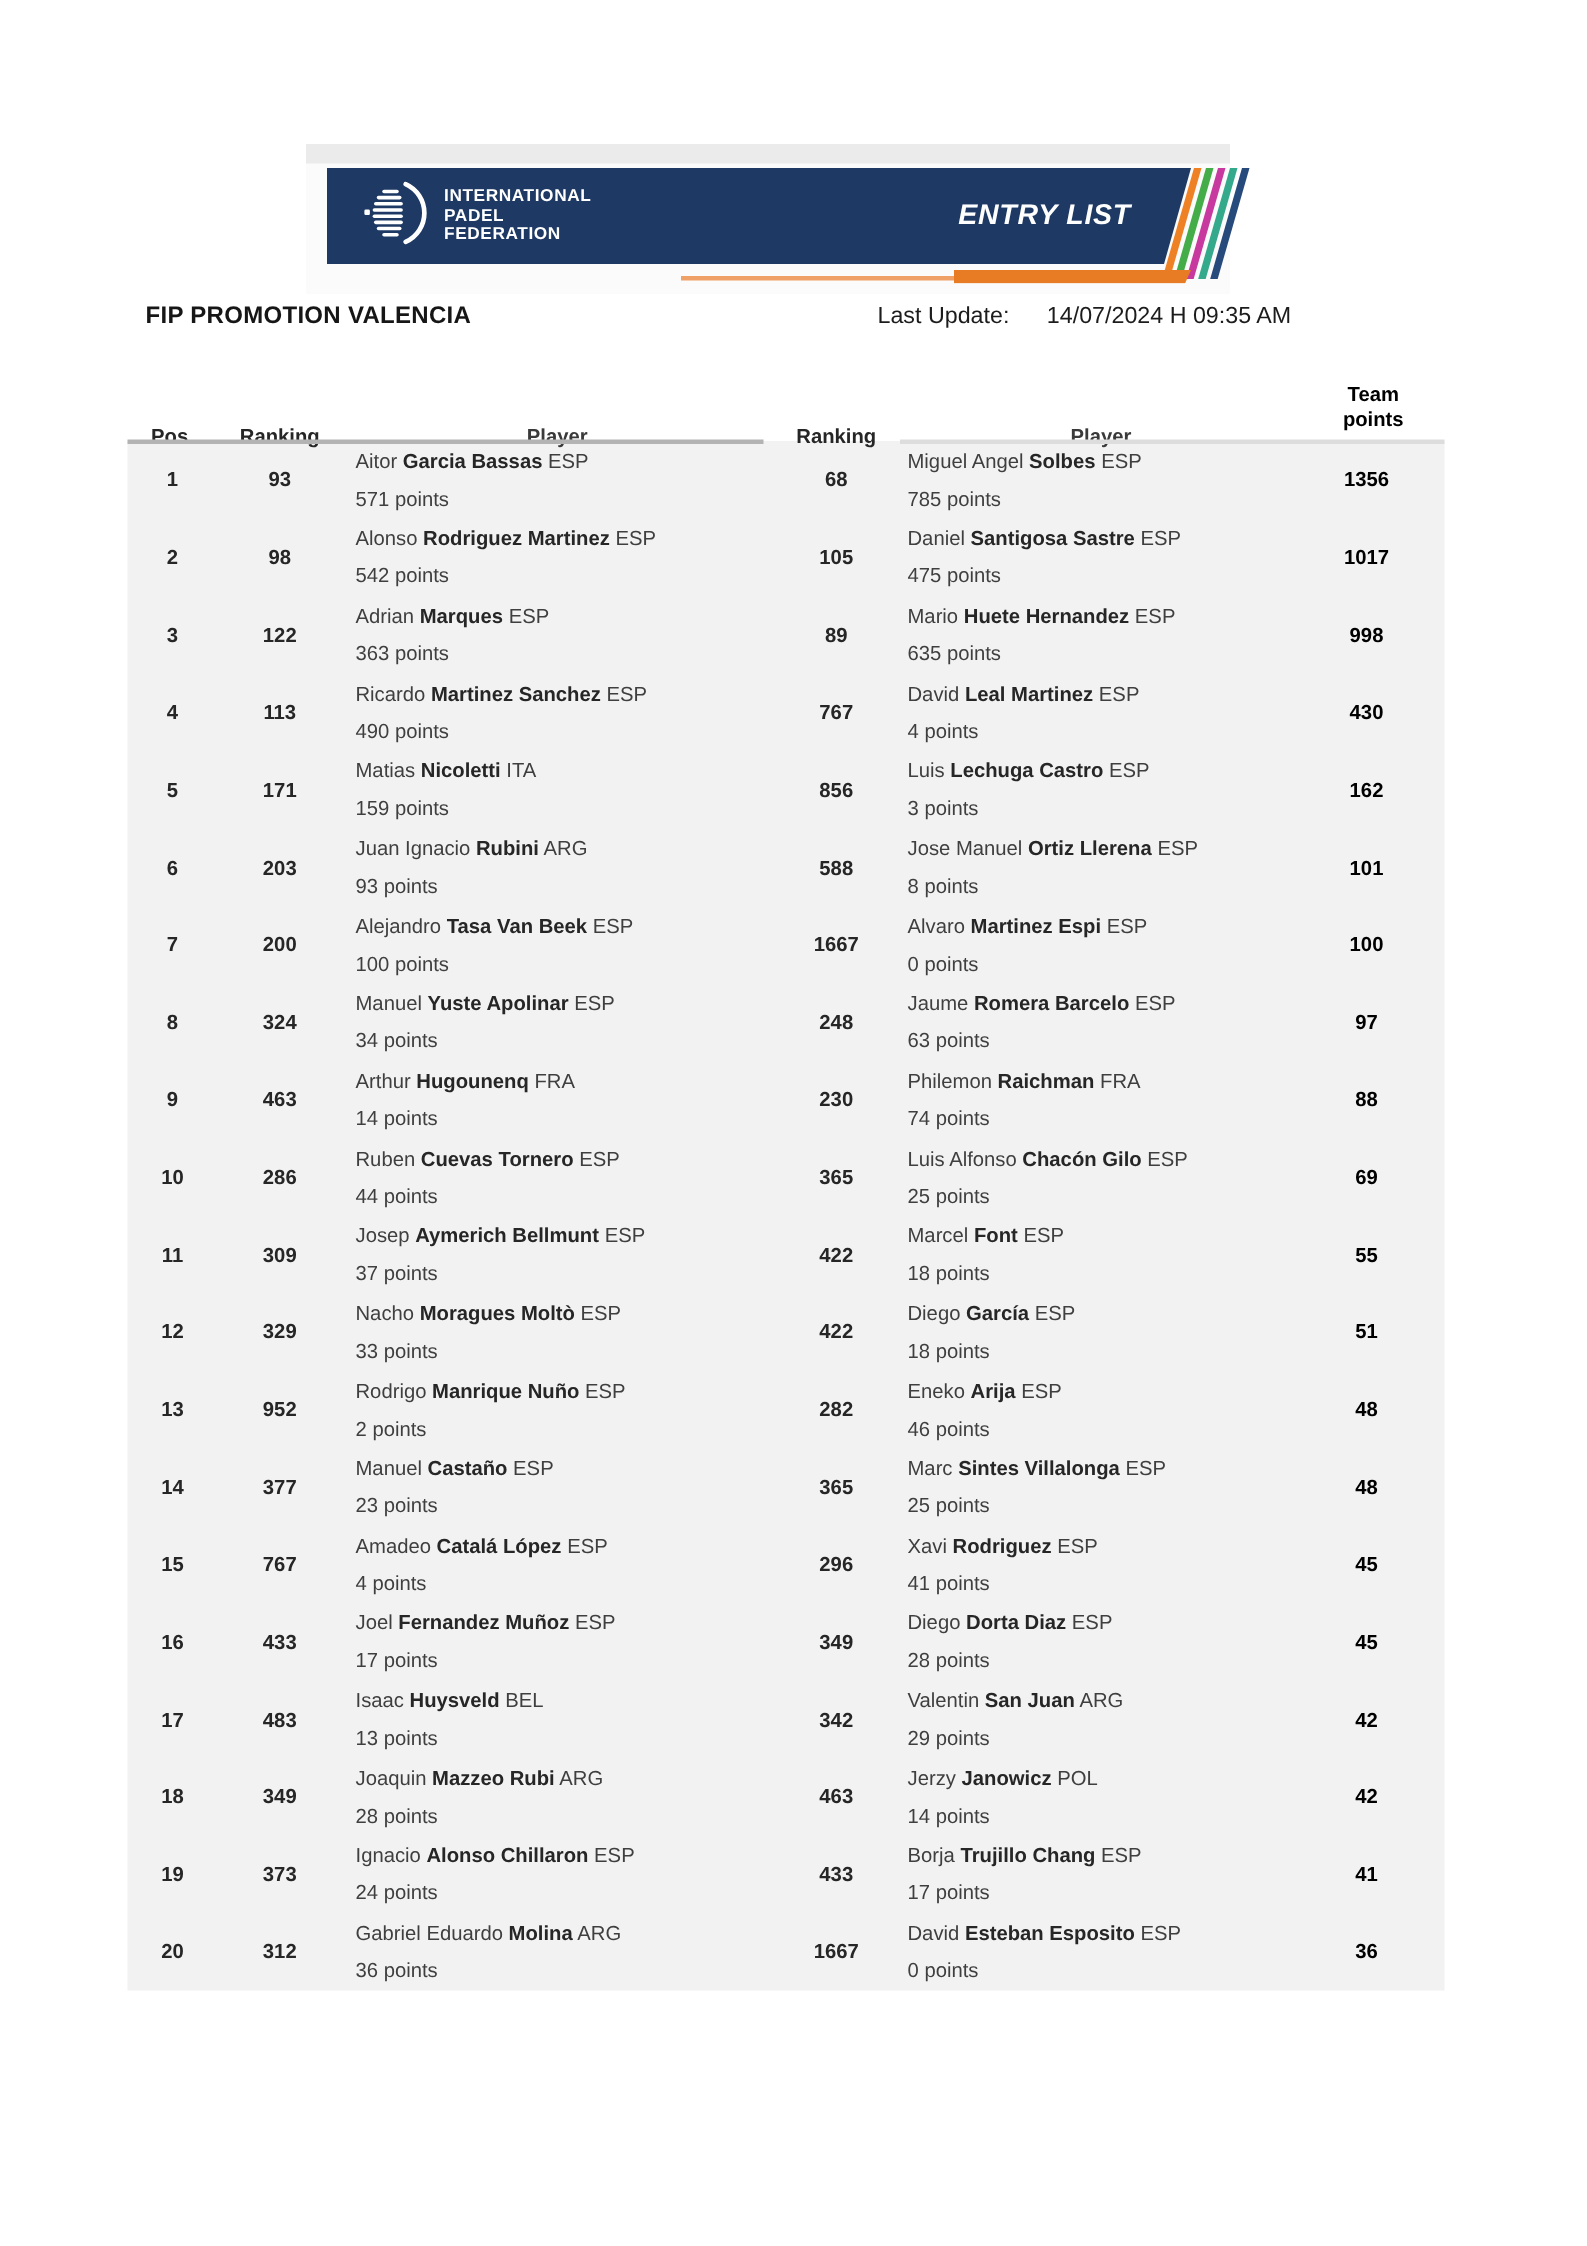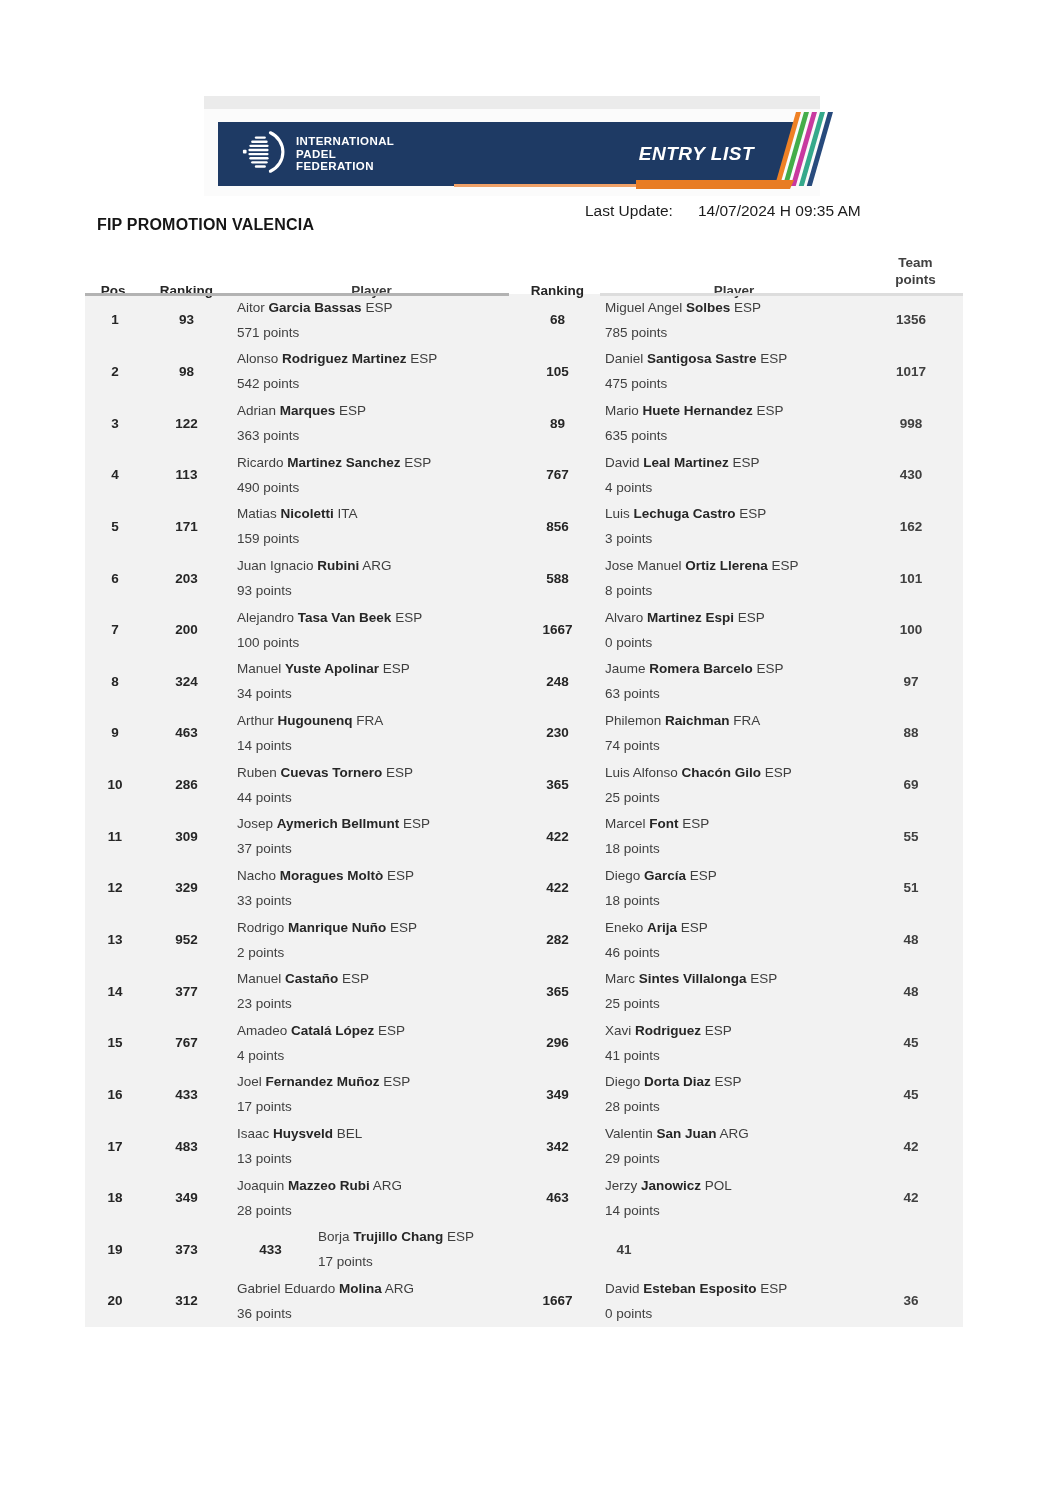--- a/index.html
+++ b/index.html
@@ -2,52 +2,52 @@
 <html><head>
 <meta charset="utf-8">
 <style>
   html,body{margin:0;padding:0;background:#ffffff;}
   body{width:1058px;height:1497px;position:relative;font-family:"Liberation Sans",sans-serif;color:#3d3d3d;overflow:hidden;}
 
   
   .banner-backdrop{position:absolute;left:204px;top:96px;width:616px;height:100px;background:#fbfbfb;}
   .banner-topstrip{position:absolute;left:204px;top:96px;width:616px;height:13px;background:#ebebeb;}
   .navy-bar{position:absolute;left:218px;top:112px;width:576px;height:64px;background:#1e3a64;
-            clip-path:polygon(0 0,100% 0,calc(100% - 18px) 100%,0 100%);display:flex;align-items:center;margin-top:10px;}
+            clip-path:polygon(0 0,100% 0,calc(100% - 18px) 100%,0 100%);display:flex;align-items:center;}
   .logo-wrap{display:flex;align-items:center;gap:10px;margin-left:24px;}
   .logo-text{color:#ffffff;font-weight:bold;font-size:11.5px;line-height:1.12;letter-spacing:.4px;}
   .entry-list{position:absolute;right:40px;top:50%;transform:translateY(-50%);color:#ffffff;
               font-style:italic;font-weight:bold;font-size:19px;letter-spacing:.5px;}
   .stripes{position:absolute;left:796px;top:112px;height:74px;display:flex;gap:3px;transform:skewX(-16deg);transform-origin:top left;}
   .stripe{width:5px;height:100%;}
   .orange-thin{position:absolute;left:454px;top:184px;width:182px;height:3px;background:#f0a168;}
   .orange-thick{position:absolute;left:636px;top:180px;width:158px;height:9px;background:#e87c24;
                 clip-path:polygon(0 0,100% 0,calc(100% - 4px) 100%,0 100%);}
 
   
-  .doc-title{position:absolute;left:97px;top:216px;font-size:16px;font-weight:bold;color:#161616;letter-spacing:.2px;}
+  .doc-title{position:absolute;left:97px;top:202px;font-size:16px;font-weight:bold;color:#161616;letter-spacing:.2px;}
   .last-update{position:absolute;left:585px;top:202px;font-size:15.5px;color:#1c1c1c;}
   .last-update .val{margin-left:25px;}
 
   
   .tbl{position:absolute;left:85px;top:250px;width:878px;}
   .thead{display:flex;align-items:center;height:44px;font-weight:bold;font-size:13.5px;color:#3a3a3a;}
   .th{text-align:center;margin-top:36px;}
   .th.team{line-height:1.25;}
   .head-rule-left{position:absolute;left:0;top:43px;width:424px;height:2.5px;background:#b3b3b3;}
   .head-rule-right{position:absolute;left:515px;top:43px;width:363px;height:2.5px;background:#dddddd;}
   .tbody{background:#f2f2f2;}
   .row{display:flex;height:51.65px;align-items:center;}
   .cell{font-size:13.5px;}
   .c-pos{width:60px;text-align:center;font-weight:bold;color:#262626;}
   .c-r1{width:83px;text-align:center;font-weight:bold;color:#262626;}
   .c-p1{width:287px;padding-left:9px;box-sizing:border-box;}
   .c-r2{width:85px;text-align:center;font-weight:bold;color:#262626;}
   .c-p2{width:268px;padding-left:5px;box-sizing:border-box;}
-  .c-team{width:86px;text-align:center;font-weight:bold;color:#404040;}
+  .c-team{width:86px;text-align:center;font-weight:bold;color:#000000;}
   .nameline{line-height:25px;color:#3f3f3f;white-space:nowrap;}
   .nameline .ln{font-weight:bold;color:#262626;}
   .ptsline{line-height:25px;color:#3f3f3f;}
 </style>
 </head>
 <body>
 
 <div class="banner-backdrop"></div>
 <div class="banner-topstrip"></div>
 
@@ -515,20 +515,28 @@
         <span class="cc">POL</span>
       </div>
       <div class="ptsline">14 points</div>
     </div>
     <div class="cell c-team">42</div>
   </div>
 
   <div class="row">
     <div class="cell c-pos">19</div>
     <div class="cell c-r1">373</div>
+    <div class="cell c-p1">
+      <div class="nameline">
+        <span class="fn">Ignacio</span>
+        <span class="ln">Alonso Chillaron</span>
+        <span class="cc">ESP</span>
+      </div>
+      <div class="ptsline">24 points</div>
+    </div>
     <div class="cell c-r2">433</div>
     <div class="cell c-p2">
       <div class="nameline">
         <span class="fn">Borja</span>
         <span class="ln">Trujillo Chang</span>
         <span class="cc">ESP</span>
       </div>
       <div class="ptsline">17 points</div>
     </div>
     <div class="cell c-team">41</div>

